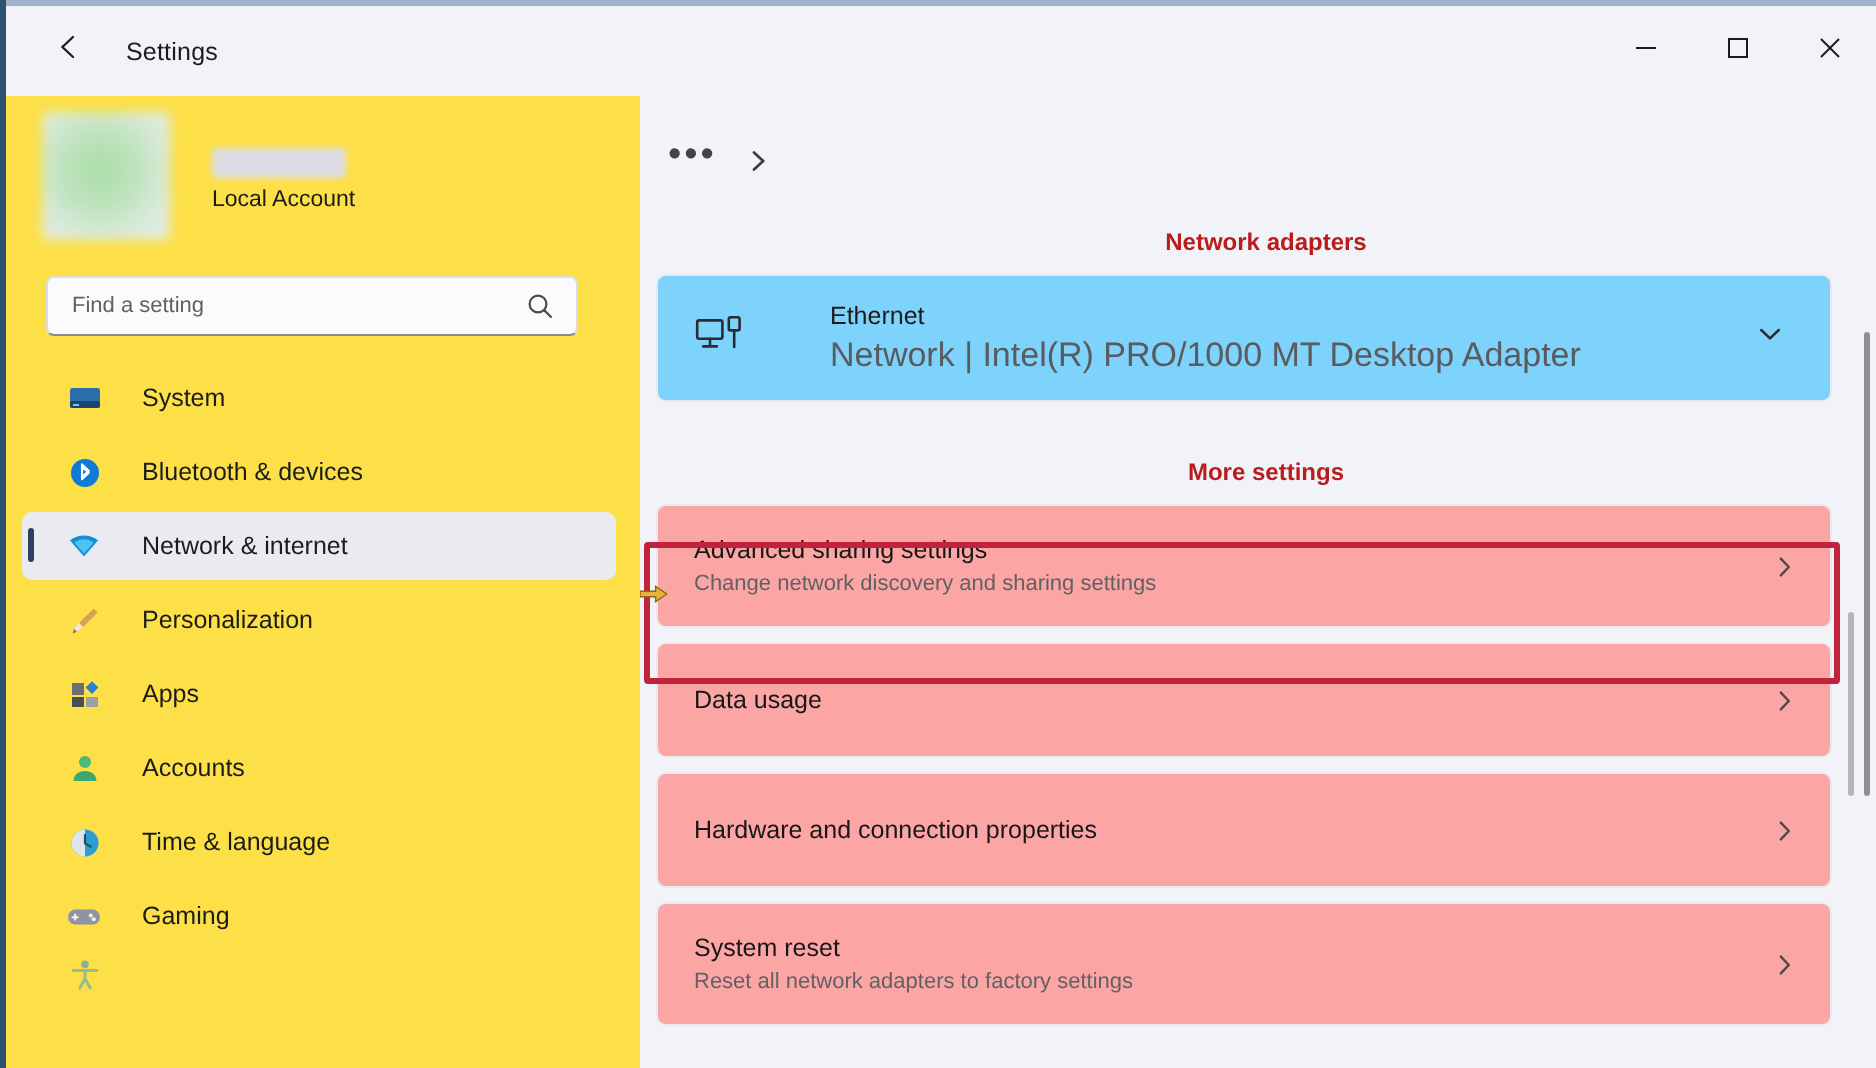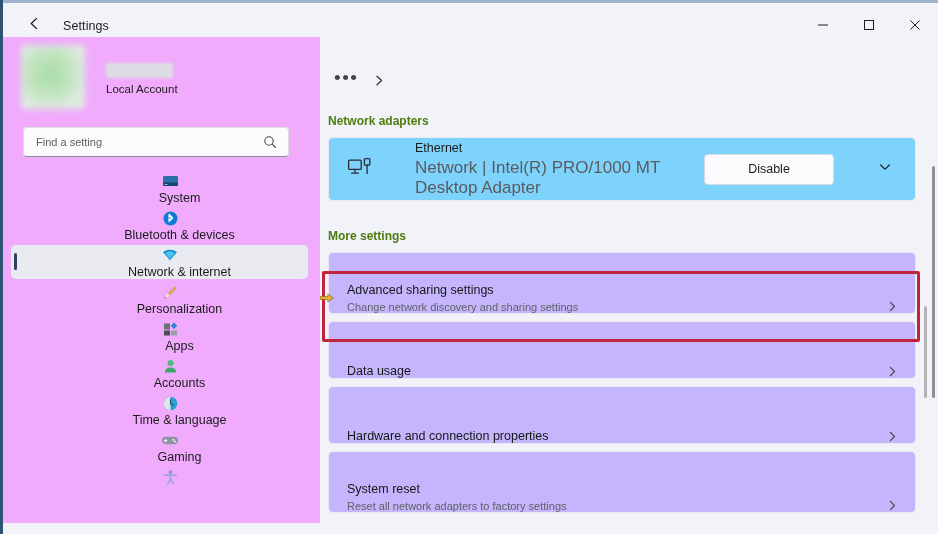--- a/index.html
+++ b/index.html
@@ -75,24 +75,24 @@
     width: 46px; height: 45px;
     display: flex;
     align-items: center;
     justify-content: center;
     cursor: pointer;
   }
 
   
   .sidebar {
     position: absolute;
-    top: 34px; left: 0;
+    top: 45px; left: 0;
     width: 317px;
     height: 486px;
-    background: #f0abfc;
+    background: #fde047;
     overflow: hidden;
   }
   .profile {
     display: flex;
     align-items: center;
     padding: 8px 0 0 18px;
     height: 72px;
     box-sizing: border-box;
   }
   .avatar {
@@ -148,21 +148,20 @@
   .nav-item {
     position: relative;
     display: flex;
     align-items: center;
     height: 34px;
     margin: 3px 12px 3px 8px;
     padding-left: 21px;
     border-radius: 5px;
     cursor: pointer;
     box-sizing: border-box;
-    flex-direction: column;
   }
   .nav-item.active { background: #e9ebf1; }
   .nav-item.active::before {
     content: "";
     position: absolute;
     left: 3px; top: 8px;
     width: 3px; height: 17px;
     border-radius: 2px;
     background: #2f3e63;
   }
@@ -212,22 +211,23 @@
   }
   .page-title {
     font-size: 25px;
     color: #1a1a1a;
     letter-spacing: -.1px;
   }
 
   .section-head {
     font-size: 12px;
     font-weight: bold;
-    color: #4d7c0f;
+    color: #b91c1c;
     margin: 22px 0 9px 8px;
+    text-align: center;
   }
   .section-head.second { margin-top: 28px; }
 
   .card {
     position: relative;
     margin-left: 8px;
     width: 588px;
     background: #7dd3fc;
     border: 1px solid #e8e8ee;
     border-radius: 5px;
@@ -265,26 +265,26 @@
     justify-content: center;
     cursor: pointer;
   }
 
   
   .rows { margin-left: 8px; width: 588px; }
   .setting-row {
     position: relative;
     box-sizing: border-box;
     width: 588px;
-    background: #c4b5fd;
+    background: #fca5a5;
     border: 1px solid #e9e9ef;
     border-radius: 5px;
     margin-bottom: 7px;
     display: flex;
-    align-items: flex-end;
+    align-items: center;
     padding: 0 16px 0 18px;
     cursor: pointer;
   }
   .setting-row.two-line { height: 62px; }
   .setting-row.one-line { height: 58px; }
   .row-text { flex: 1; }
   .row-title { font-size: 12.5px; color: #171717; }
   .row-sub { font-size: 11px; color: #616165; margin-top: 4px; }
   .row-chevron { display: flex; align-items: center; color: #4a4a4a; }
 
@@ -521,21 +521,20 @@
             <rect x="1.6" y="3.2" width="12.6" height="9.2" rx="1"></rect>
             <path d="M8 12.4v3.4M4.6 16.2h6.8" stroke-linecap="round"></path>
             <rect x="17.4" y="1.6" width="5.4" height="6.6" rx="1"></rect>
             <path d="M20.1 8.2v8.3" stroke-linecap="round"></path>
           </svg>
         </span>
         <div class="adapter-text">
           <div class="adapter-name">Ethernet</div>
           <div class="adapter-sub">Network | Intel(R) PRO/1000 MT Desktop Adapter</div>
         </div>
-        <button class="btn-disable">Disable</button>
         <div class="expand-btn">
           <span>
             <svg width="14" height="14" viewBox="0 0 14 14" fill="none">
               <path d="M2.6 5l4.4 4.2L11.4 5" stroke="#2b2b33" stroke-width="1.25" stroke-linecap="round" stroke-linejoin="round"></path>
             </svg>
           </span>
         </div>
       </div>
 
       <div class="section-head second">More settings</div>

